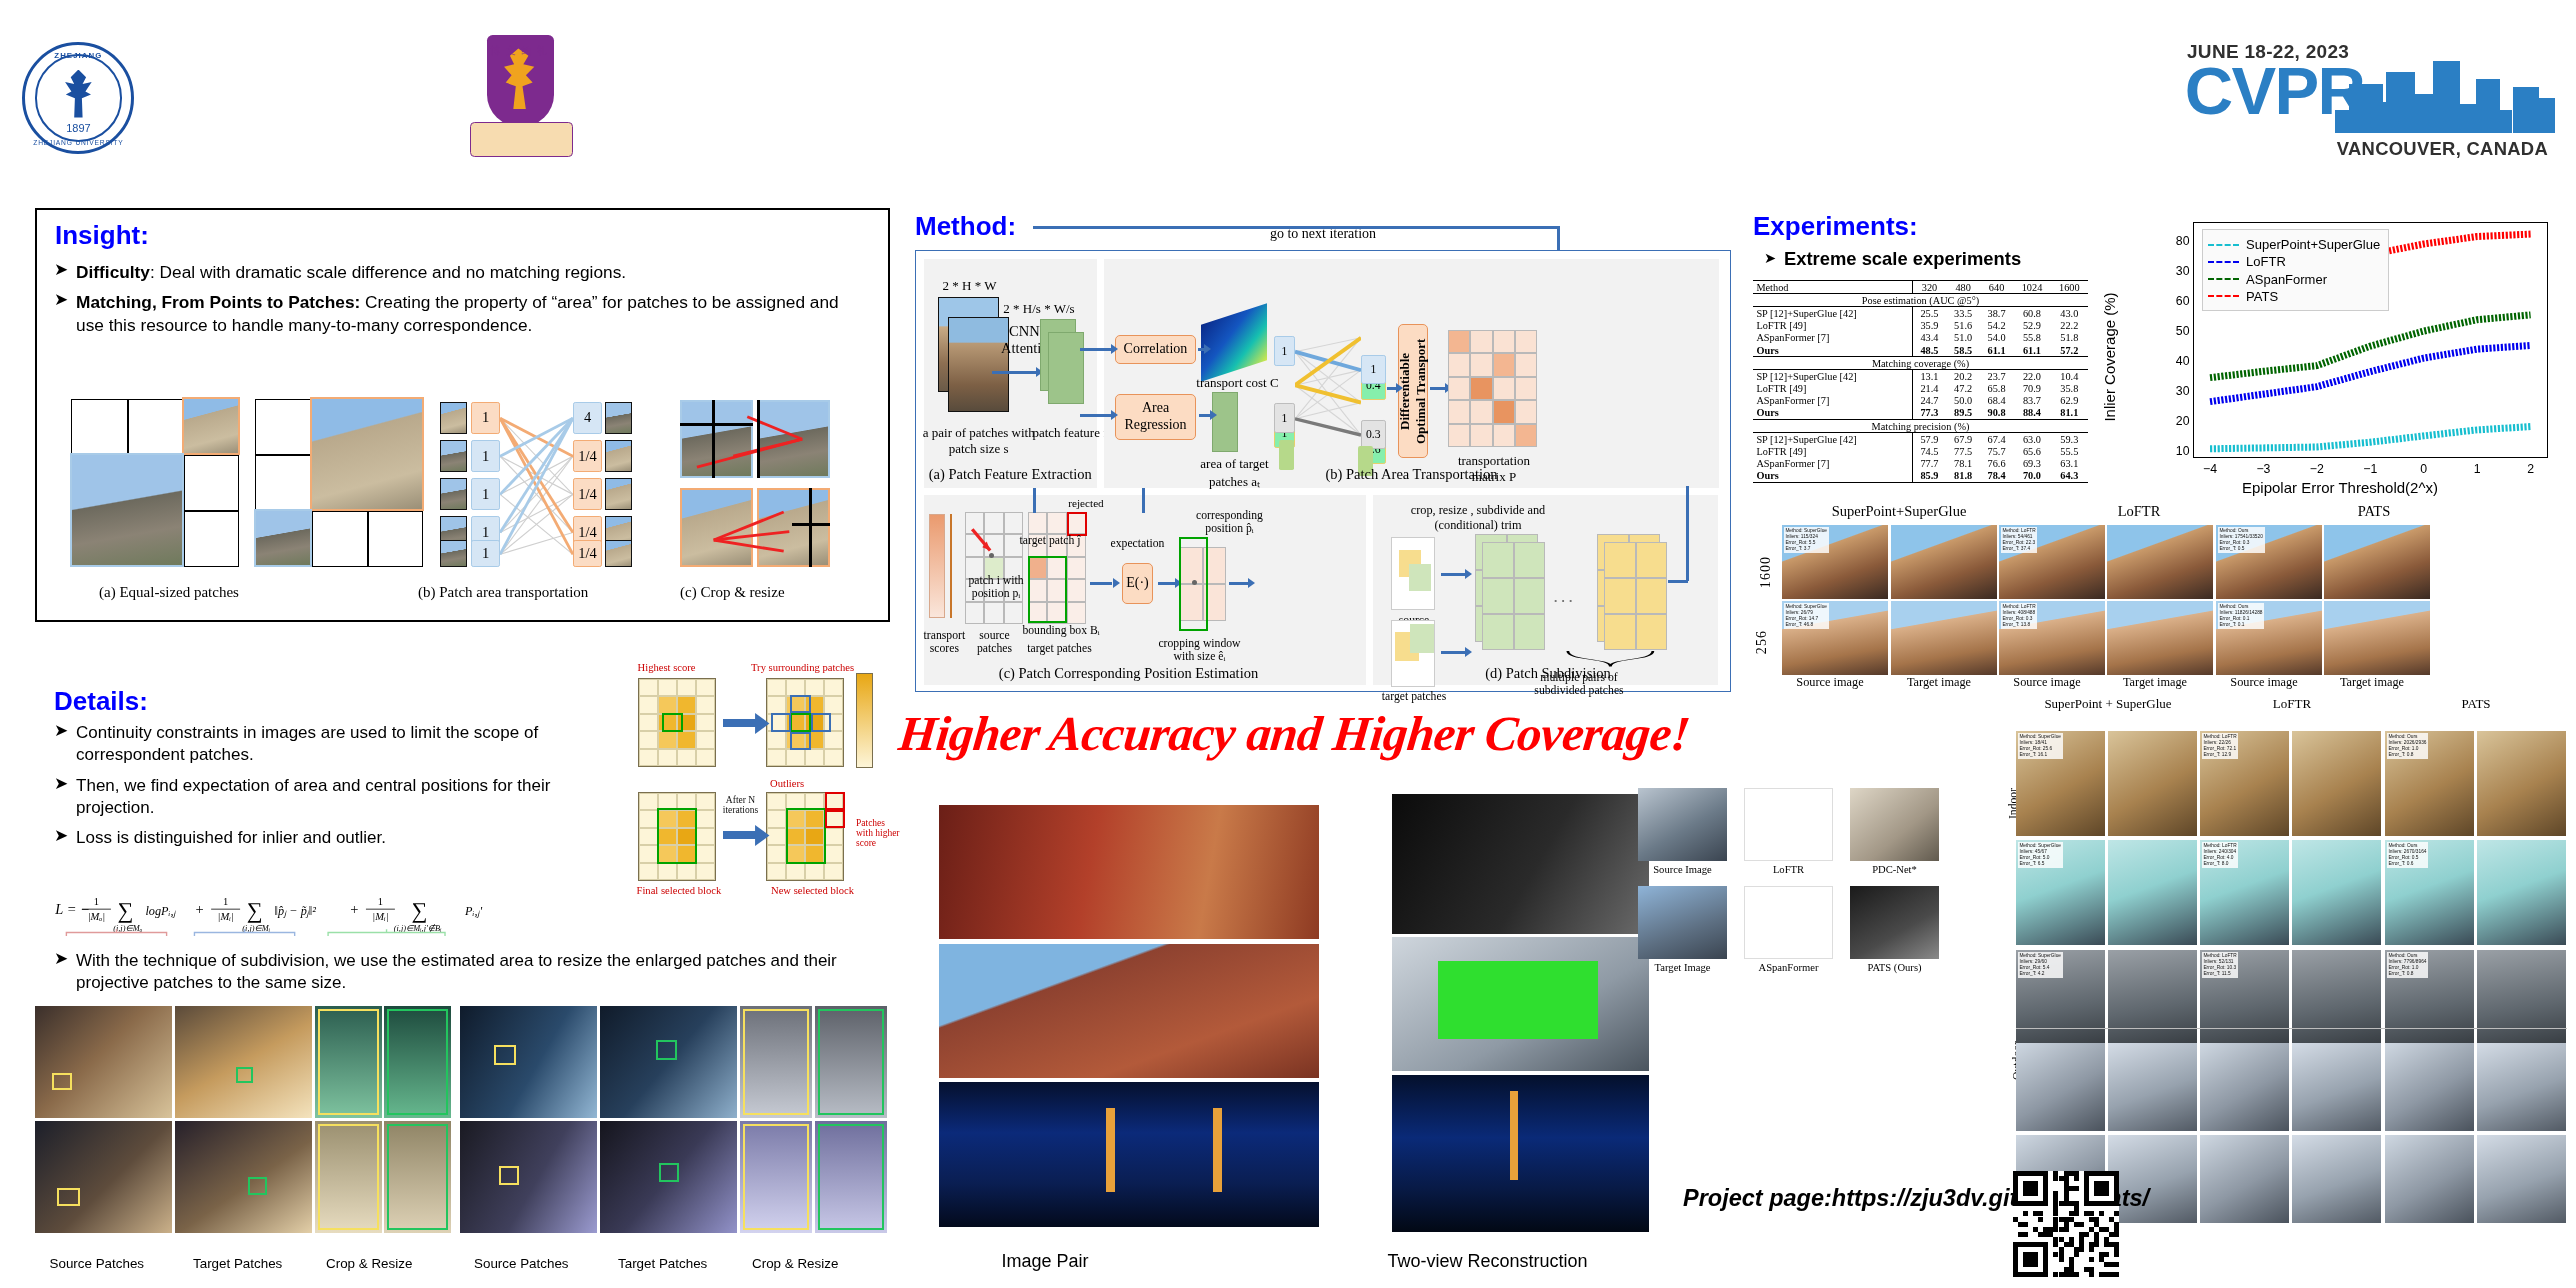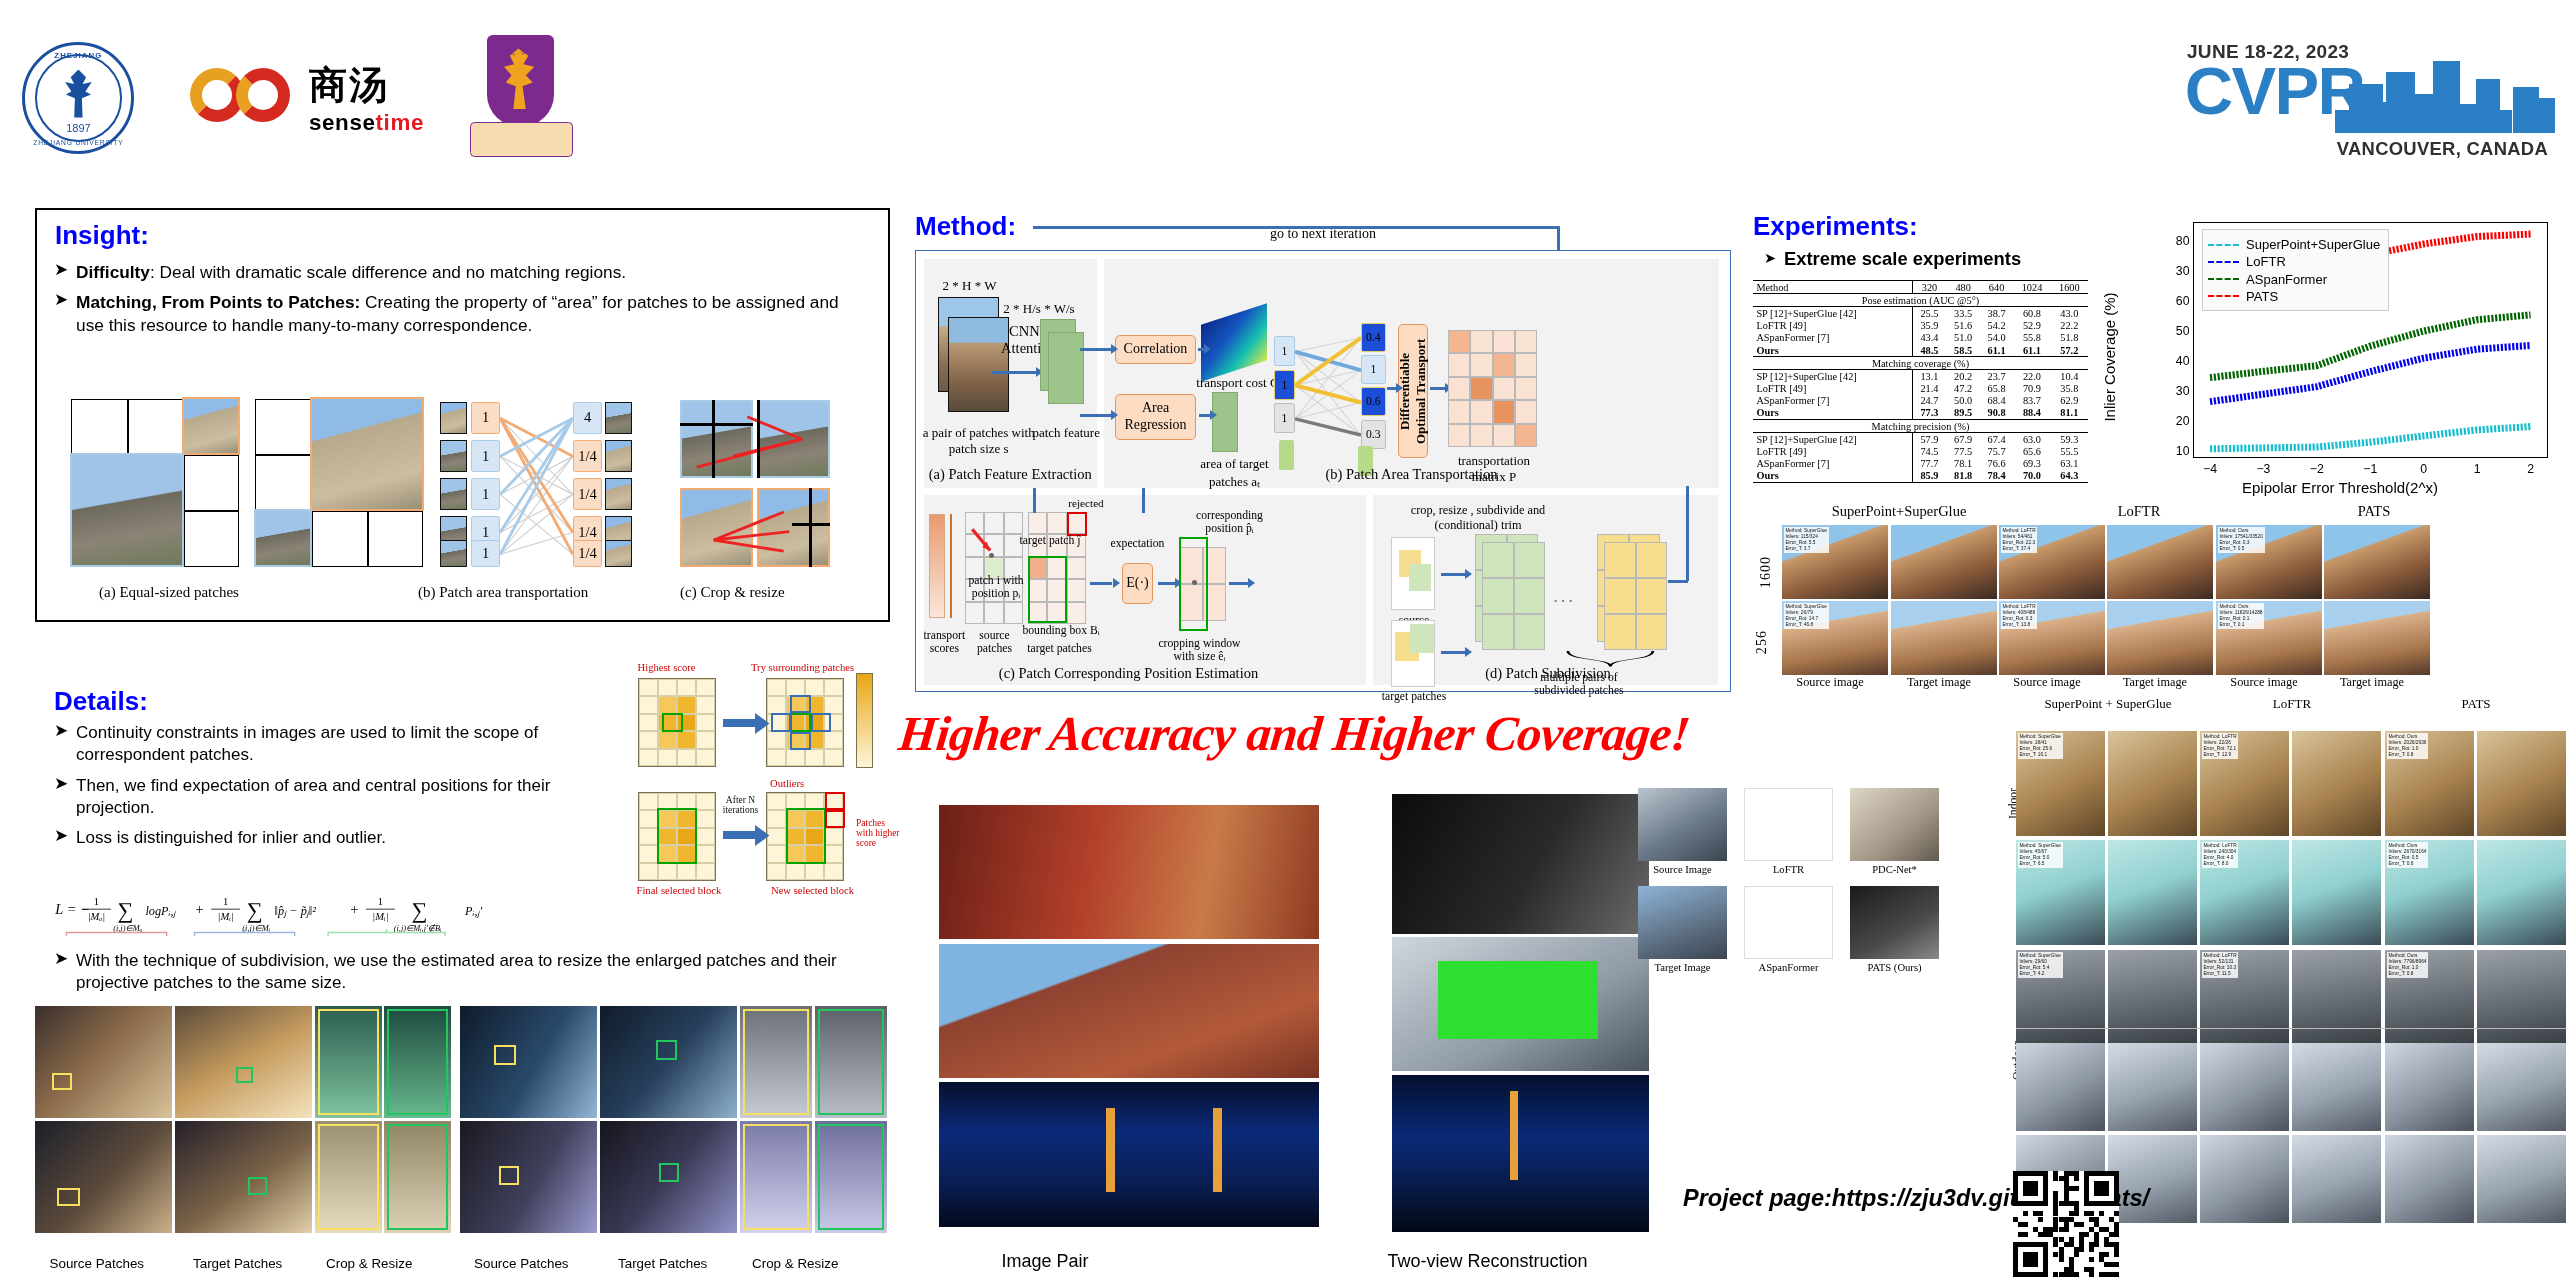--- a/index.html
+++ b/index.html
@@ -108,21 +108,21 @@
           display:flex; align-items:center; justify-content:center; text-align:center;
           font-size:14px; font-family:"Liberation Serif", serif; line-height:1.2; }
   .mfeat { position:absolute; background:#9dc48a; border:0.6px solid #7fa96e; }
   .marrow { position:absolute; background:#3b6fb5; height:2.8px; }
   .marrow::after { content:""; position:absolute; right:-7.3px; top:-3.9px; border-left:7.8px solid #3b6fb5;
       border-top:5px solid transparent; border-bottom:5px solid transparent; }
   .mvline { position:absolute; background:#3b6fb5; width:2.8px; }
   .mnode { position:absolute; border-radius:2.2px; display:flex; align-items:center; justify-content:center; font-size:11.7px;
      font-family:"Liberation Serif", serif; }
   .mn-blue { background:#d6e6f5; border:0.6px solid #a8cbe8; }
-  .mn-yellow { background:#1d4ed8; border:0.6px solid #e8cf6a; }
+  .mn-yellow { background:#86efac; border:0.6px solid #e8cf6a;margin-top:48px; }
   .mn-gray { background:#e3e3e3; border:0.6px solid #bdbdbd; }
   .dot-grid { position:absolute; display:grid; }
   .dot-grid div { border:0.6px solid #b9b9b9; }
 
   
   #exp-title { position:absolute; left:1753px; top:211px; }
   #exp-sub { position:absolute; left:1764px; top:248px; display:flex; gap:7.8px; align-items:center;}
   #exp-sub .lbl { font-size:18.4px; font-weight:bold; }
   #exp-table { position:absolute; left:1753px; top:280px; width:335px;
      font-family:"Liberation Serif", serif; font-size:10.3px; border-collapse:collapse; }
@@ -185,28 +185,20 @@
 
   <div class="zju-logo">
     <div class="zju-ring"></div>
     <div class="zju-ring2"></div>
     <div class="zju-txt-top">ZHEJIANG</div>
     <div class="zju-bird"></div>
     <div class="zju-year">1897</div>
     <div class="zju-txt-bot">ZHEJIANG UNIVERSITY</div>
   </div>
 
-  <div class="sense-logo">
-    <div class="sense-inf">
-      <span class="lobe l1"></span>
-        <span class="lobe l2"></span>
-    </div>
-    <div class="sense-cn">商汤</div>
-    <div class="sense-en"><span>sense</span><span class="red">time</span></div>
-  </div>
 
   <div class="cuhk-logo">
     <div class="cuhk-shield"></div>
     <div class="cuhk-bird"></div>
     <div class="cuhk-scroll"></div>
     <div class="cuhk-scroll-txt">博文约礼</div>
   </div>
 
 
   <div class="cvpr-block">

